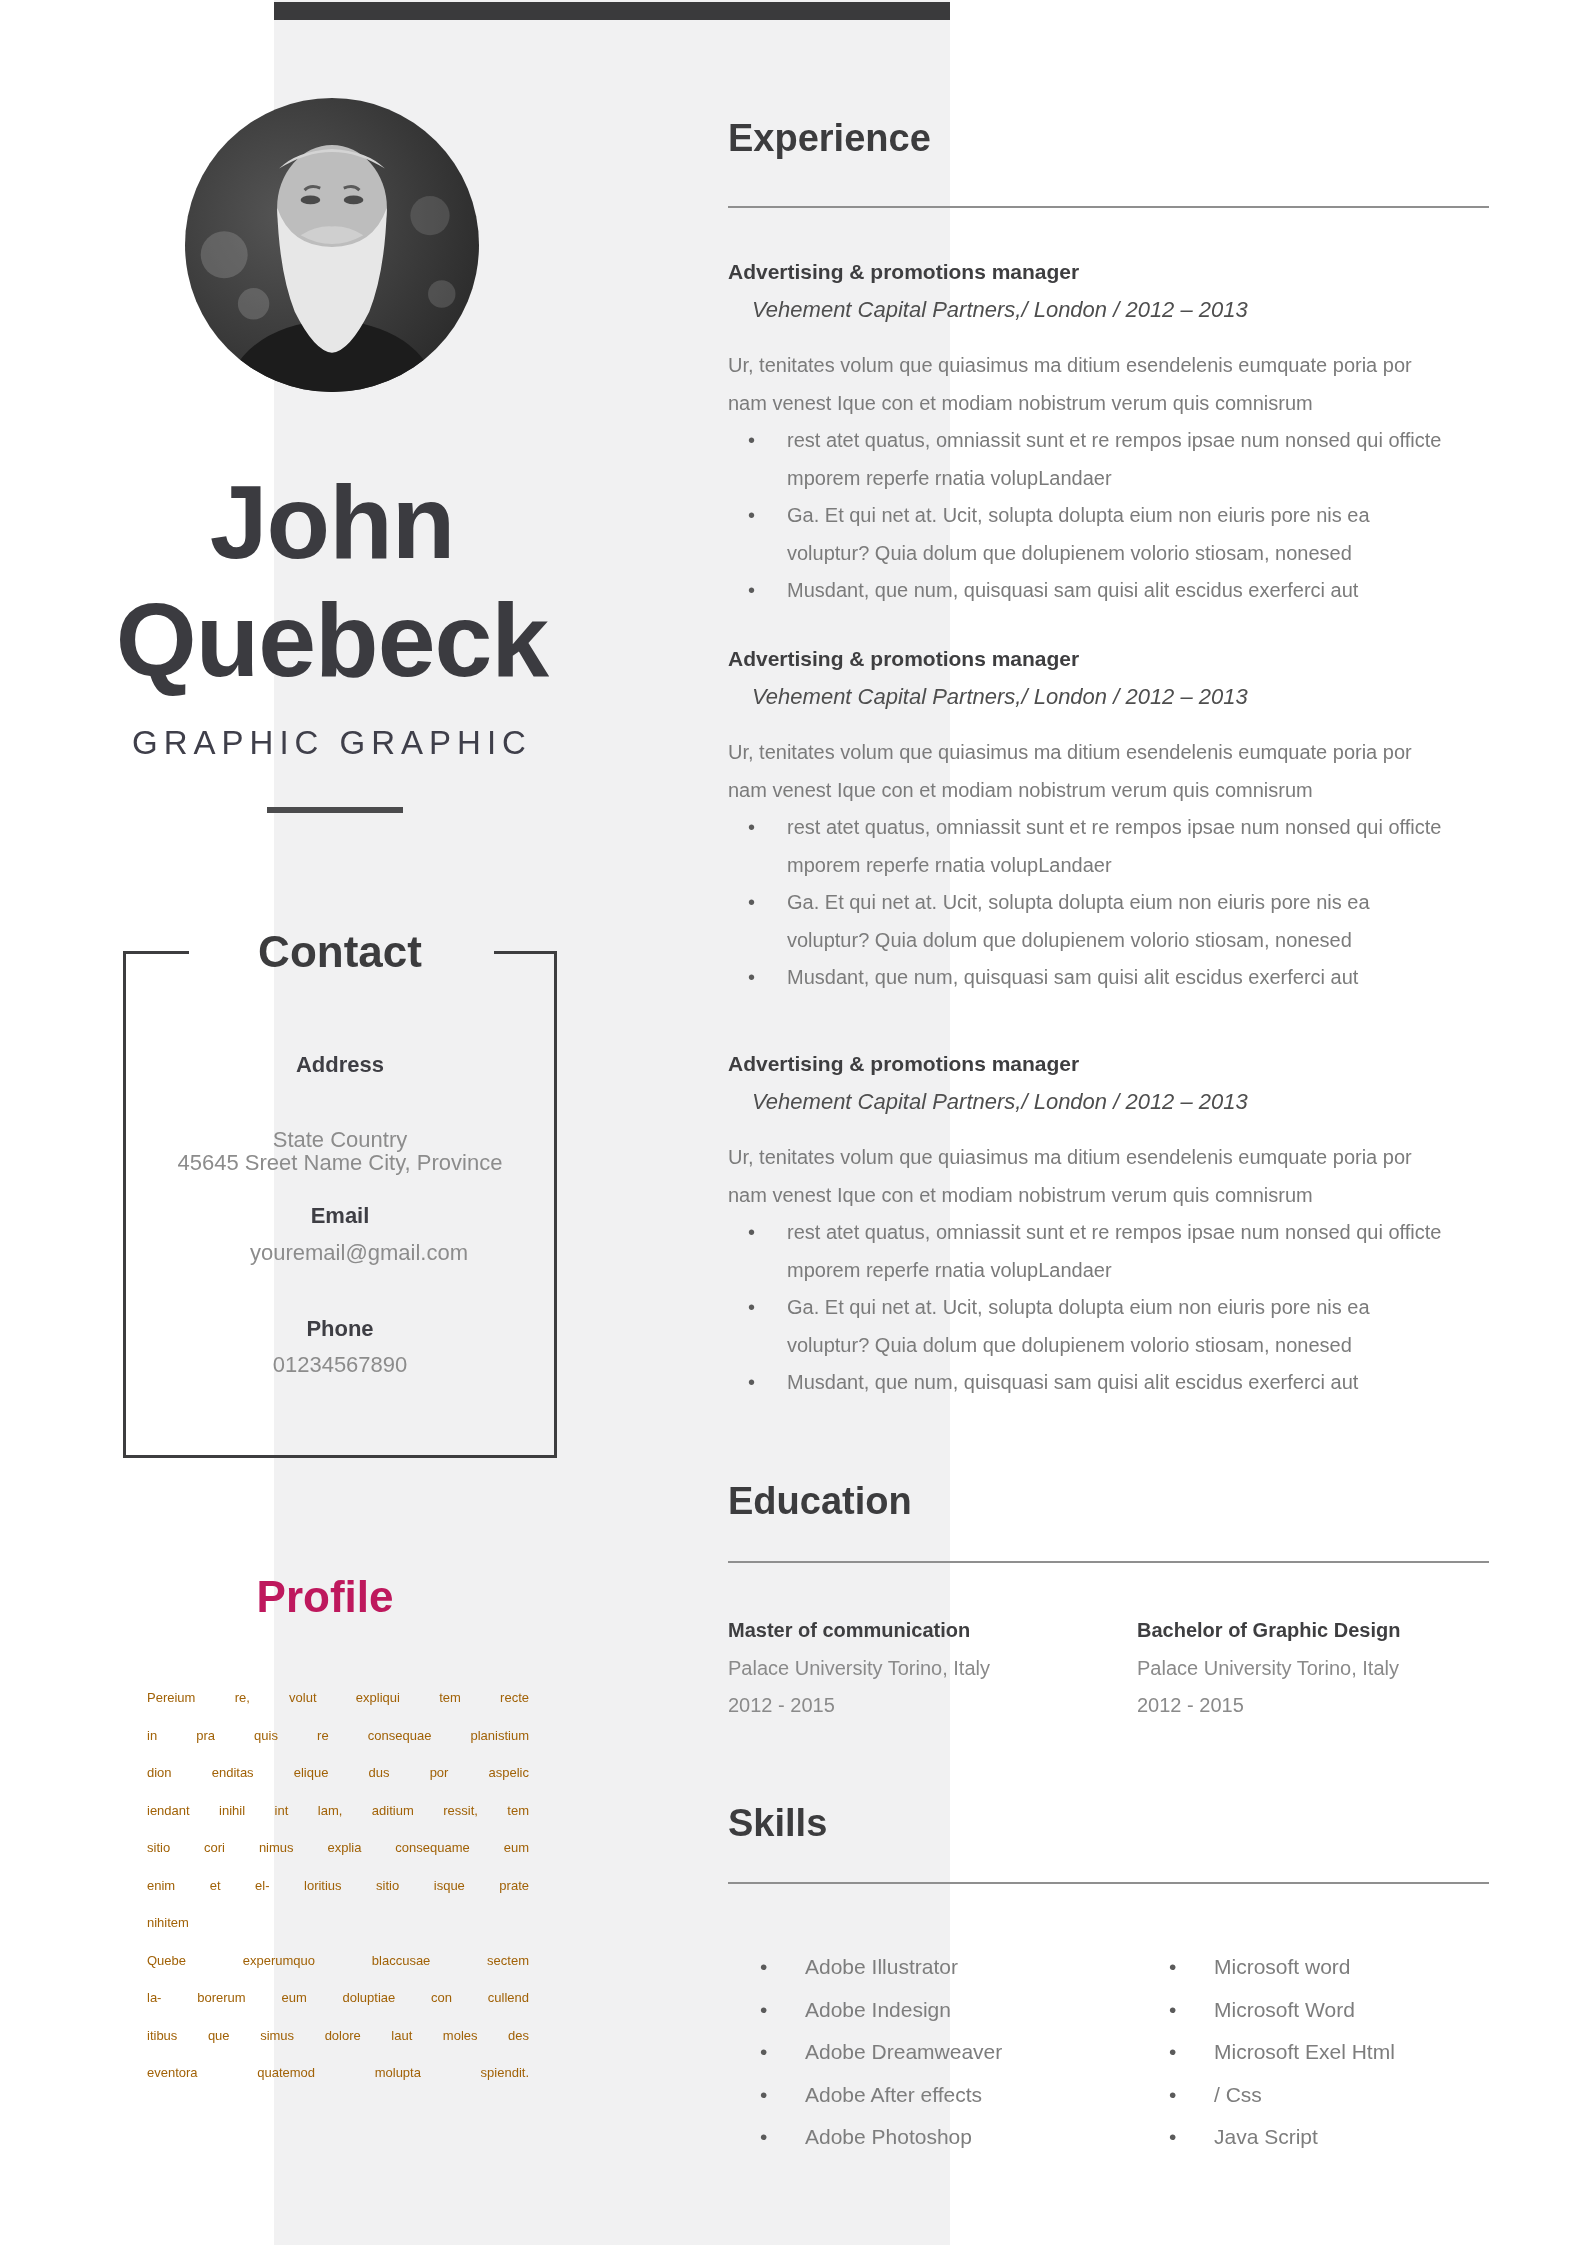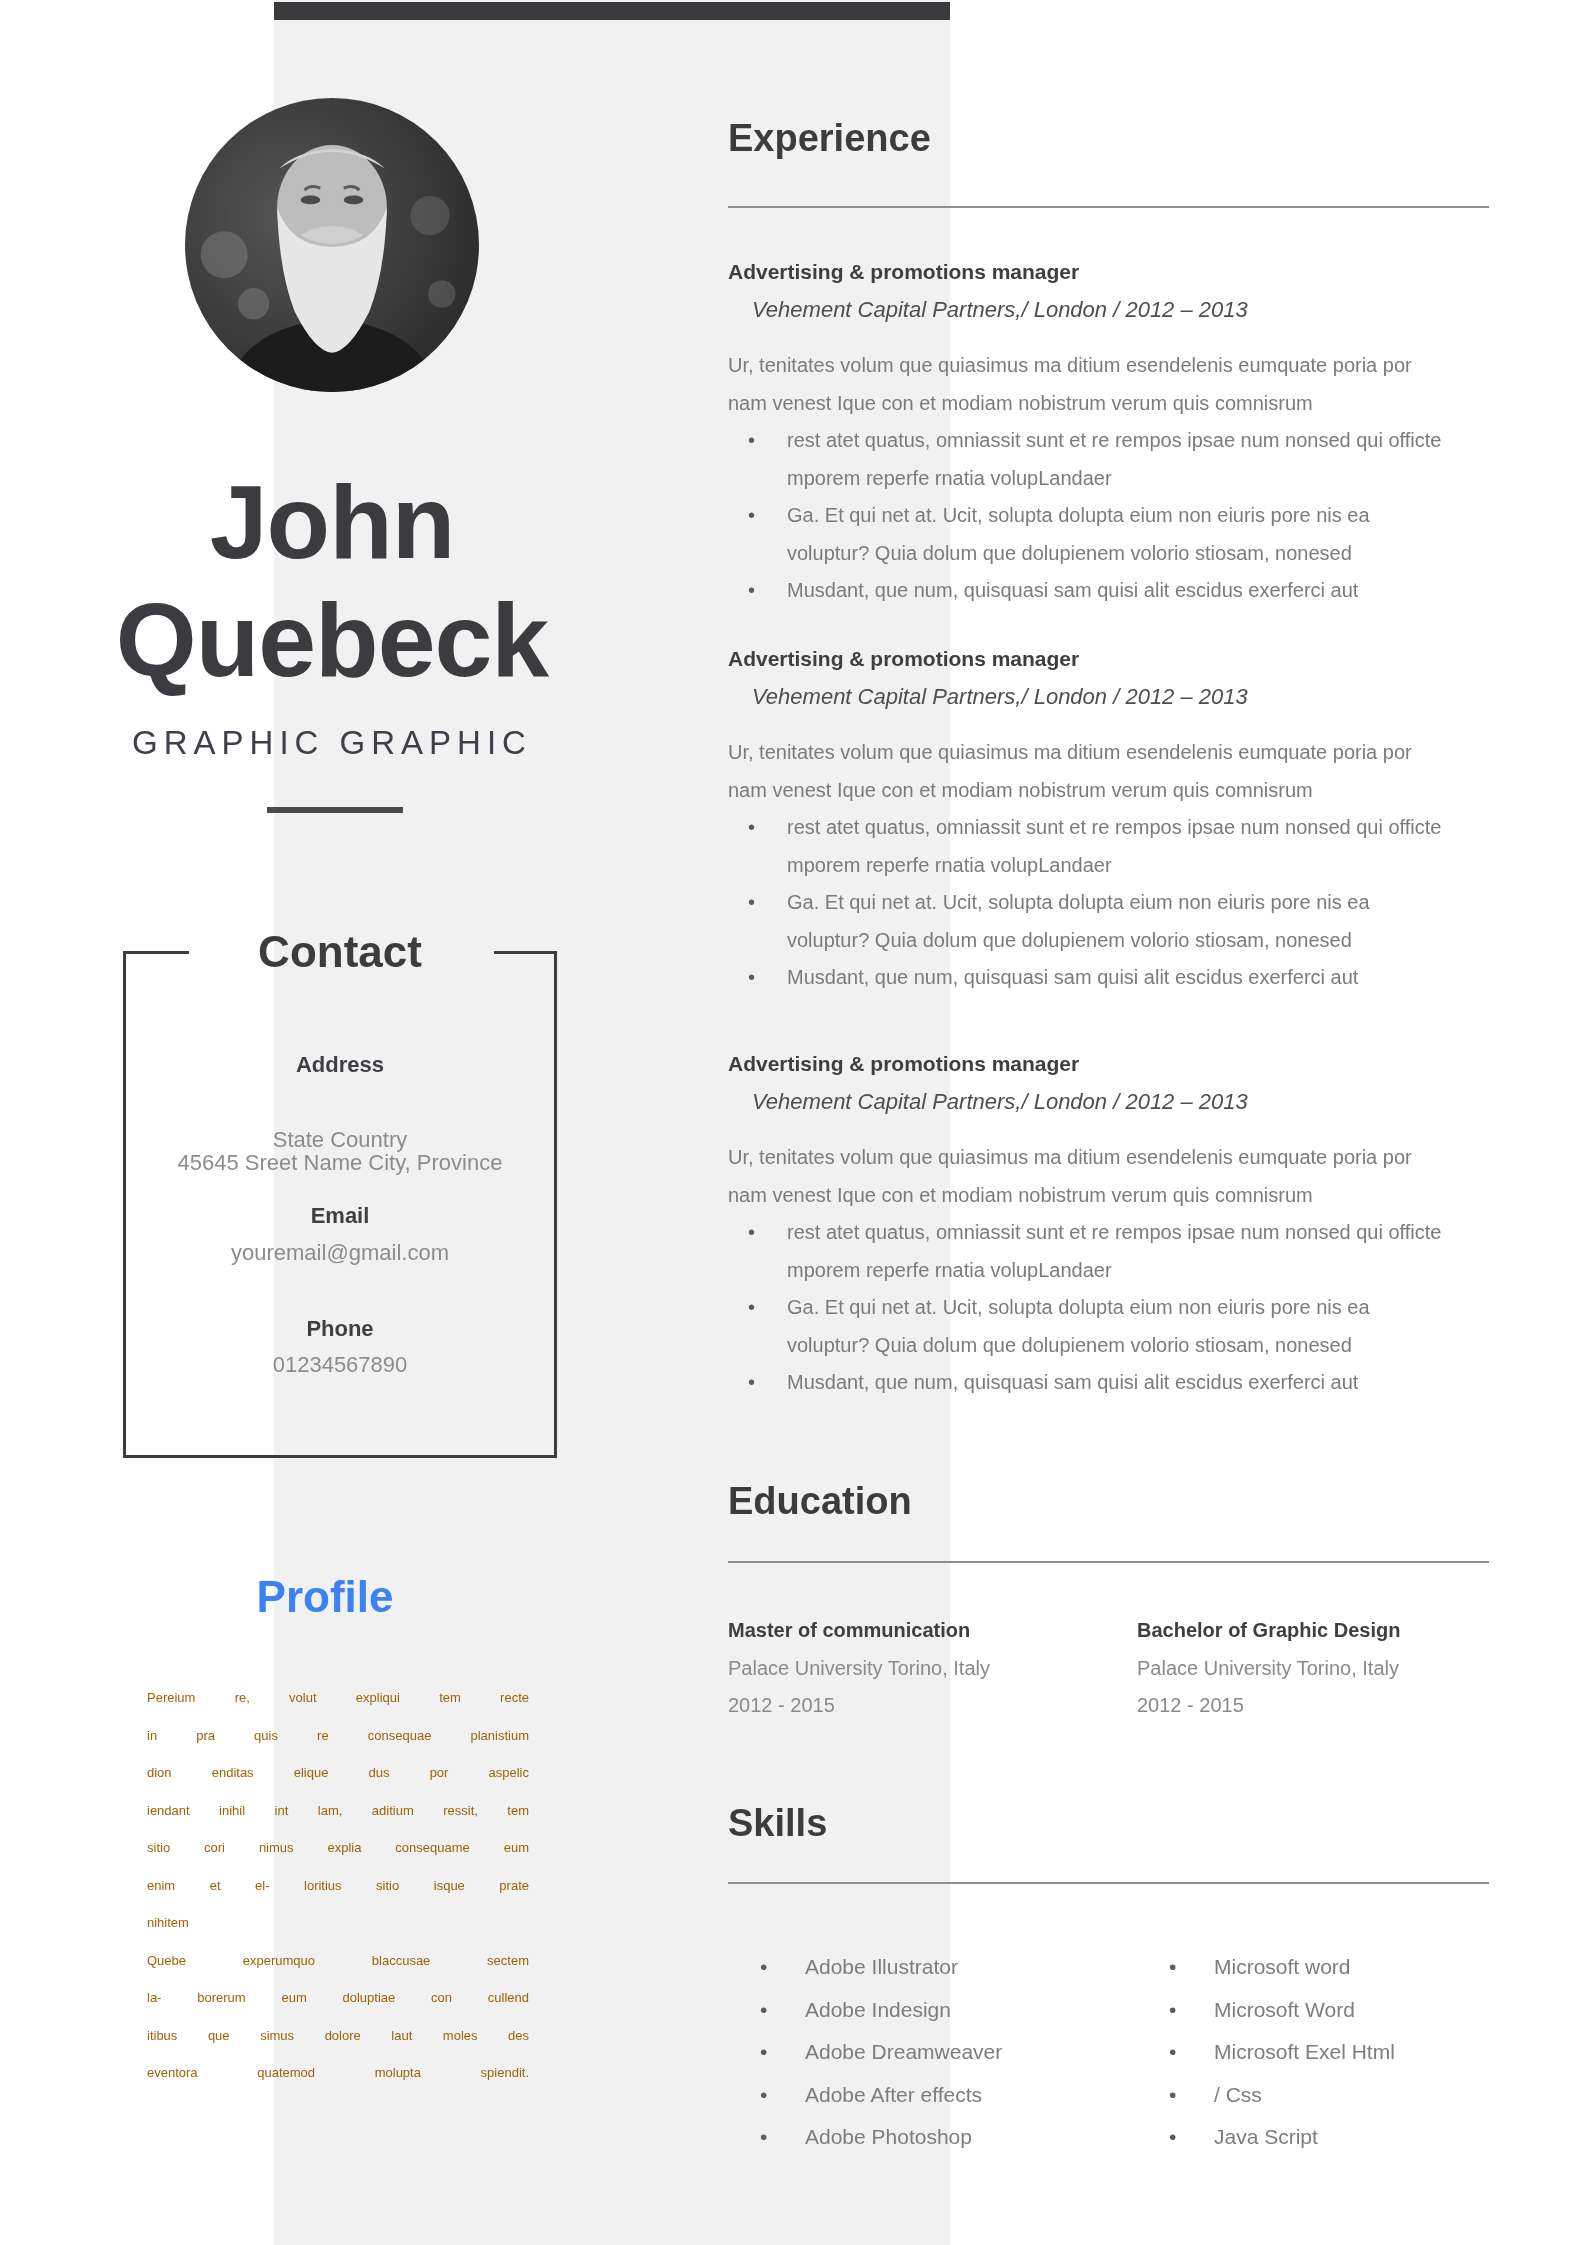--- a/index.html
+++ b/index.html
@@ -29,26 +29,26 @@
   .cb-right { left:554px; top:951px; width:3px;  height:507px; }
   .cb-bottom{ left:123px; top:1455px; width:434px; height:3px; }
   .cb-top-l { left:123px; top:951px; width:66px; height:3px; }
   .cb-top-r { left:494px; top:951px; width:63px; height:3px; }
   .contact-heading { position:absolute; left:123px; top:927px; width:434px; margin:0; text-align:center;
           font-size:44px; line-height:50px; font-weight:bold; color:#3c3c3e; }
   .c-row { position:absolute; left:123px; width:434px; text-align:center; line-height:30px; }
   .c-label { font-weight:bold; font-size:22px; color:#3e3e44; }
   .c-value { font-size:22px; color:#8c8c8c; }
   .r1 { top:1050px; } .r2 { top:1148px; } .r3 { top:1125px; }
-  .r4 { top:1201px; } .r5 { top:1238px; }
+  .r4 { top:1201px; } .r5 { top:1238px;margin-left:19px; }
   .r6 { top:1314px; } .r7 { top:1350px; }
 
   
   .profile-heading { position:absolute; left:125px; top:1572px; width:400px; margin:0; text-align:center;
-          font-size:44px; line-height:50px; font-weight:bold; color:#3b82f6; }
+          font-size:44px; line-height:50px; font-weight:bold; color:#be185d; }
   .profile-text { position:absolute; left:147px; top:1679px; width:382px; height:439px; overflow:hidden; }
   .pline { line-height:37.5px; font-size:13px; color:#a16207;
            text-align:justify; text-align-last:justify; white-space:nowrap; overflow:hidden; }
 
   
   .sec-heading { position:absolute; left:728px; margin:0; font-size:38px; line-height:52px;
            font-weight:bold; color:#3c3c3e;text-align:right; }
   .h-exp { top:112px; } .h-edu { top:1475px; } .h-skills { top:1797px; }
   .rule { position:absolute; left:728px; width:761px; height:2px; background:#8f8f8f; }
   .rule-exp { top:206px; } .rule-edu { top:1561px; } .rule-skills { top:1882px; }

